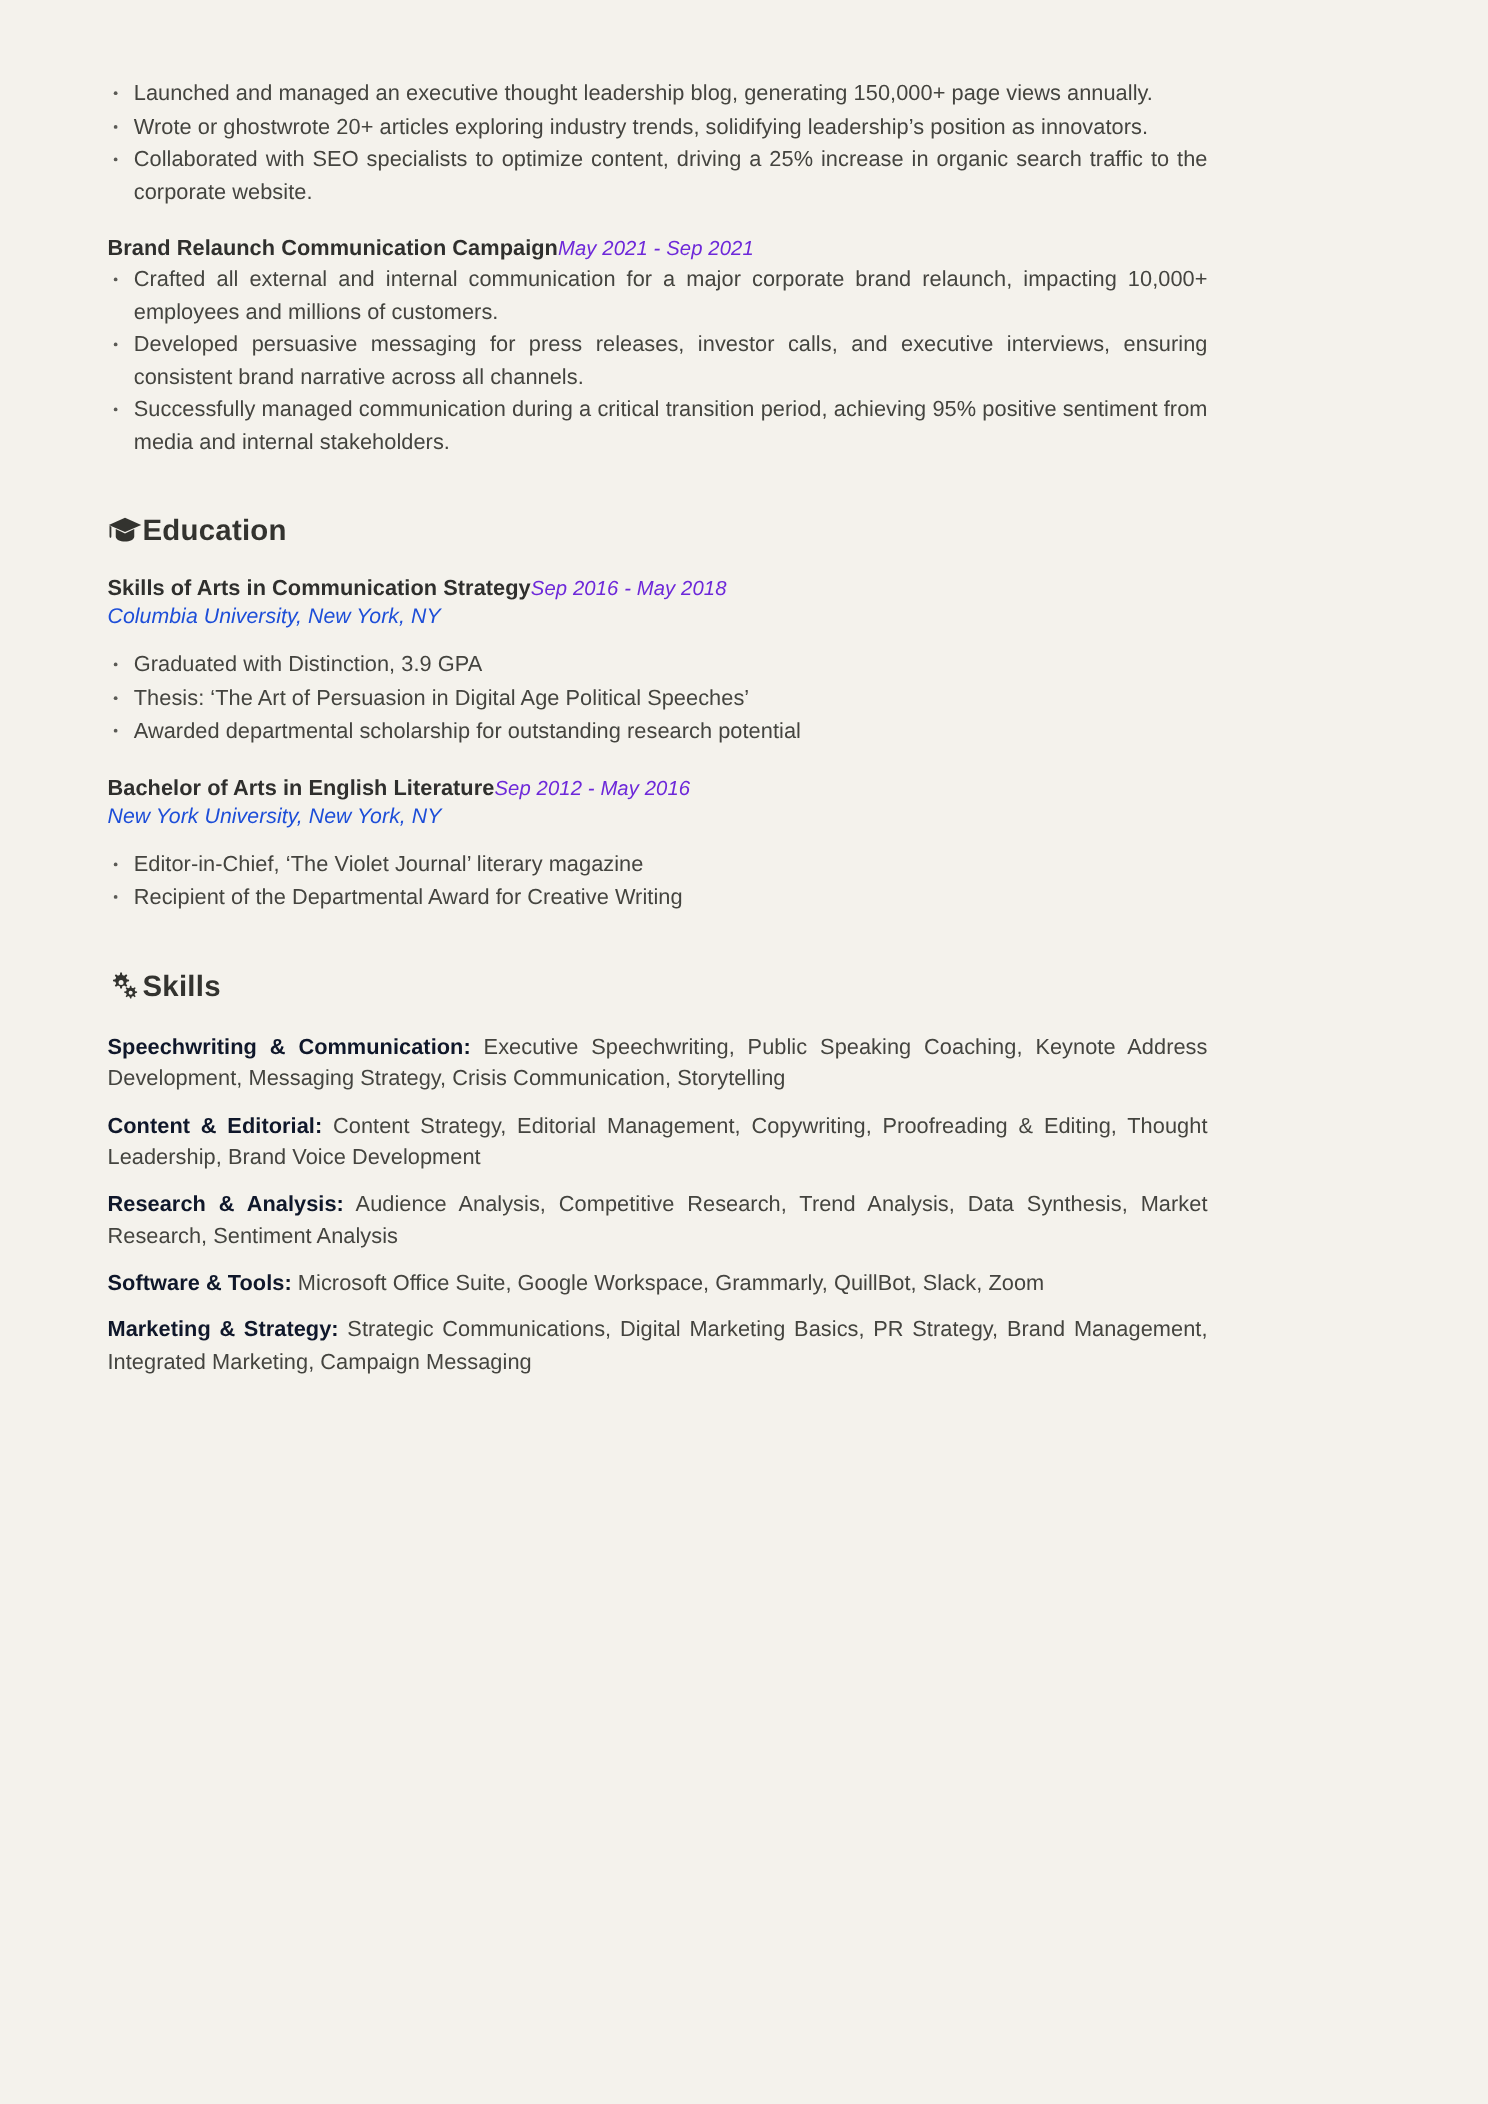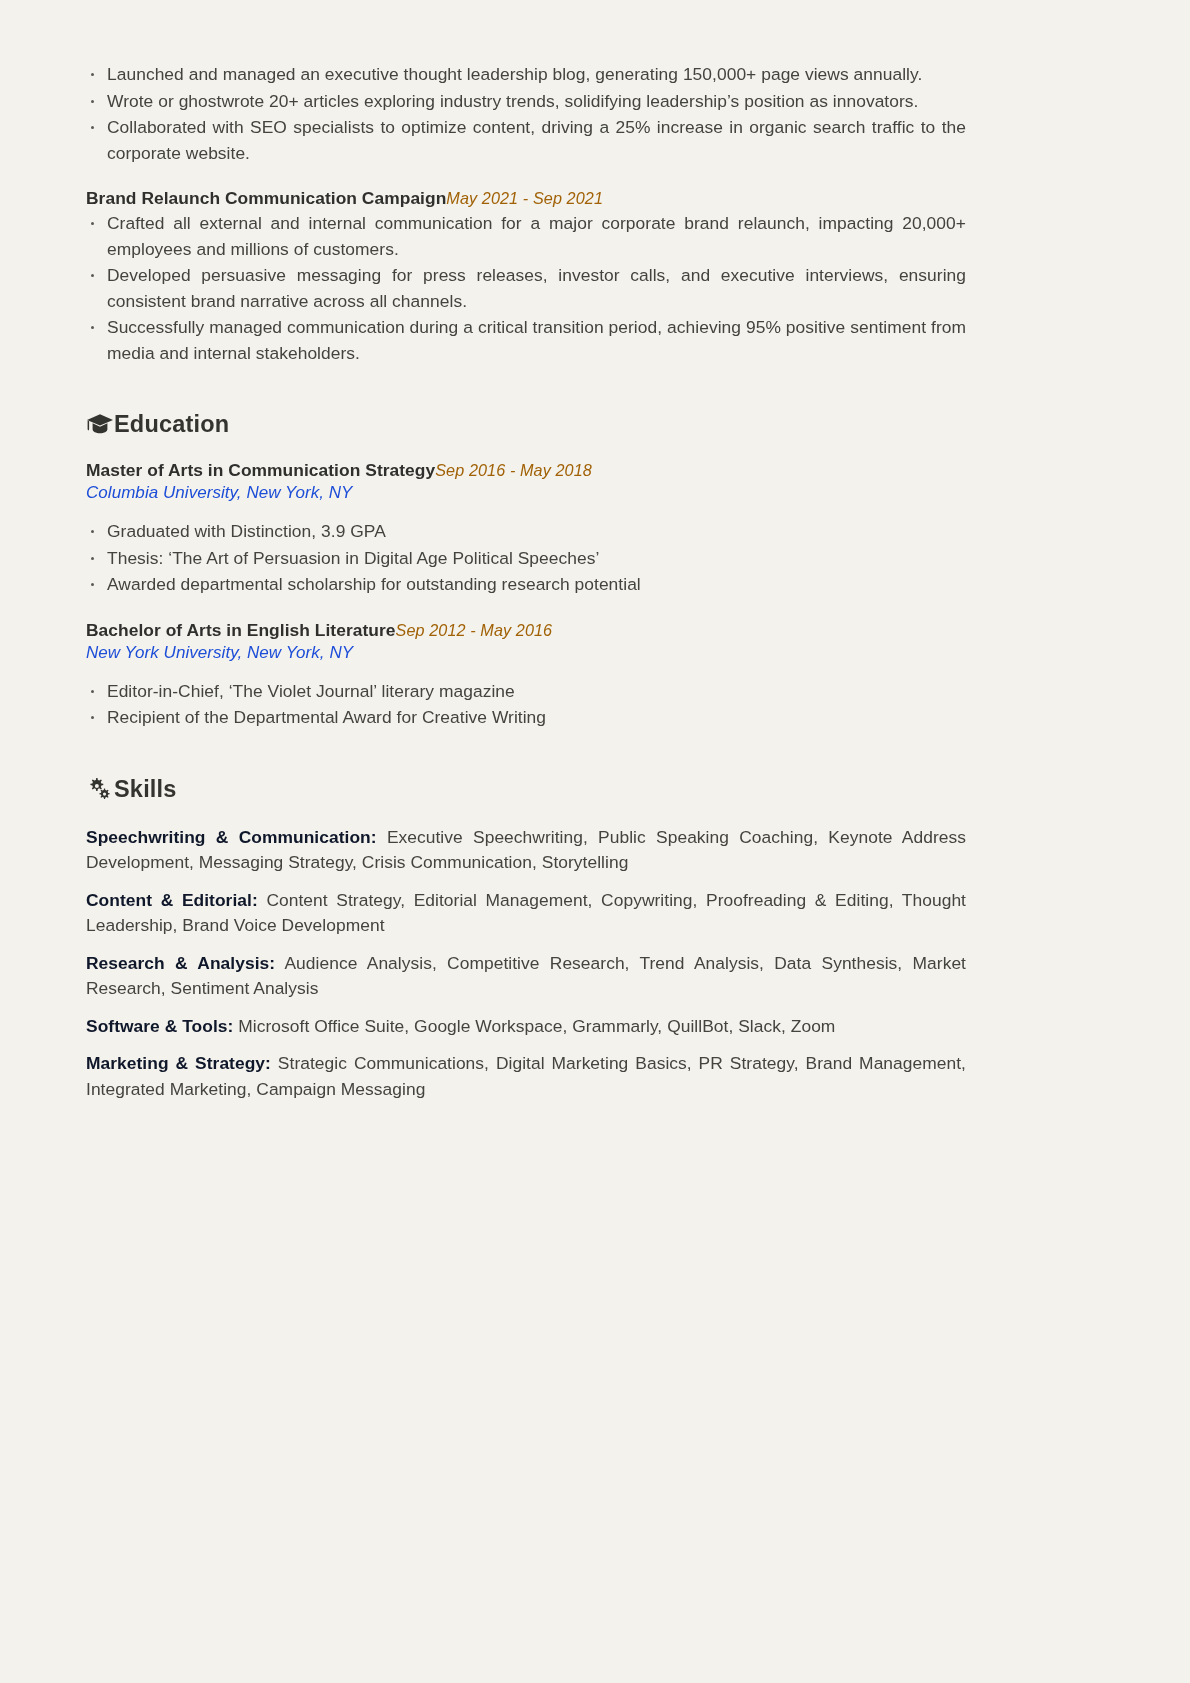--- a/index.html
+++ b/index.html
@@ -59,21 +59,21 @@
   }
   .entry-title {
     font-size: 17.4px;
     font-weight: bold;
     color: #2f2f2d;
     letter-spacing: 0.05px;
   }
   .entry-date {
     font-size: 16.2px;
     font-style: italic;
-    color: #a16207;
+    color: #6d28d9;
     white-space: nowrap;
     padding-right: 18px;
     letter-spacing: 0.1px;
   }
   .entry-sub {
     font-size: 17px;
     font-style: italic;
     color: #1d4ed8;
     margin-bottom: 16px;
     letter-spacing: 0.05px;
@@ -128,38 +128,38 @@
     <li>Launched and managed an executive thought leadership blog, generating 150,000+ page views annually.</li>
     <li>Wrote or ghostwrote 20+ articles exploring industry trends, solidifying leadership’s position as innovators.</li>
     <li>Collaborated with SEO specialists to optimize content, driving a 25% increase in organic search traffic to the corporate website.</li>
   </ul>
 
   <div class="entry-head">
     <div class="entry-title">Brand Relaunch Communication Campaign</div>
     <div class="entry-date">May 2021 - Sep 2021</div>
   </div>
   <ul class="bullets bullets-block gap-after-first">
-    <li>Crafted all external and internal communication for a major corporate brand relaunch, impacting 20,000+ employees and millions of customers.</li>
+    <li>Crafted all external and internal communication for a major corporate brand relaunch, impacting 10,000+ employees and millions of customers.</li>
     <li>Developed persuasive messaging for press releases, investor calls, and executive interviews, ensuring consistent brand narrative across all channels.</li>
     <li>Successfully managed communication during a critical transition period, achieving 95% positive sentiment from media and internal stakeholders.</li>
   </ul>
 
   <div class="section-header">
     <span class="section-icon">
       <svg width="28" height="22" viewBox="0 0 28 22" aria-hidden="true">
         <path d="M14 1.2 L27 7.0 L14 12.6 L1 7.0 Z" fill="#33332f"></path>
         <path d="M6.6 10.2 L6.6 16.2 C6.6 18.6 10.0 20.2 14 20.2 C18.0 20.2 21.4 18.6 21.4 16.2 L21.4 10.2 L14 13.8 Z" fill="#33332f"></path>
         <path d="M1.6 7.6 L3.1 8.3 L3.1 16.0 C3.1 16.8 2.6 17.4 2.35 17.4 C2.1 17.4 1.6 16.8 1.6 16.0 Z" fill="#33332f"></path>
       </svg>
     </span>
     <span class="section-title">Education</span>
   </div>
 
   <div class="entry-head" style="margin-top:0">
-    <div class="entry-title">Master of Arts in Communication Strategy</div>
+    <div class="entry-title">Skills of Arts in Communication Strategy</div>
     <div class="entry-date">Sep 2016 - May 2018</div>
   </div>
   <div class="entry-sub">Columbia University, New York, NY</div>
   <ul class="bullets bullets-block">
     <li>Graduated with Distinction, 3.9 GPA</li>
     <li>Thesis: ‘The Art of Persuasion in Digital Age Political Speeches’</li>
     <li>Awarded departmental scholarship for outstanding research potential</li>
   </ul>
 
   <div class="entry-head">

